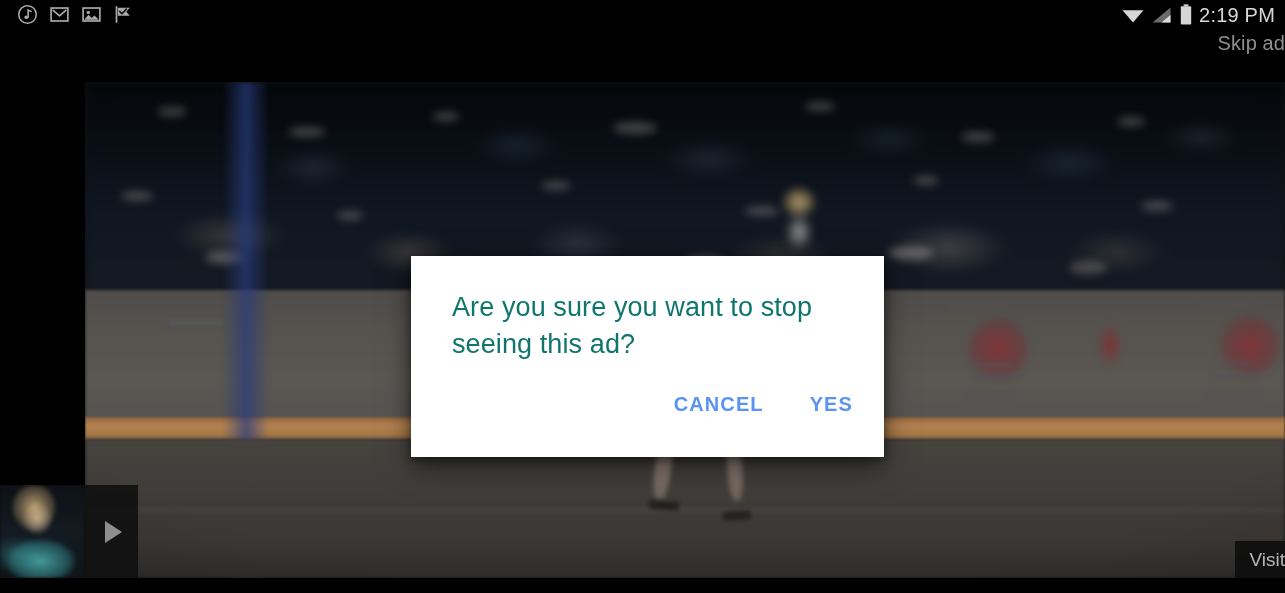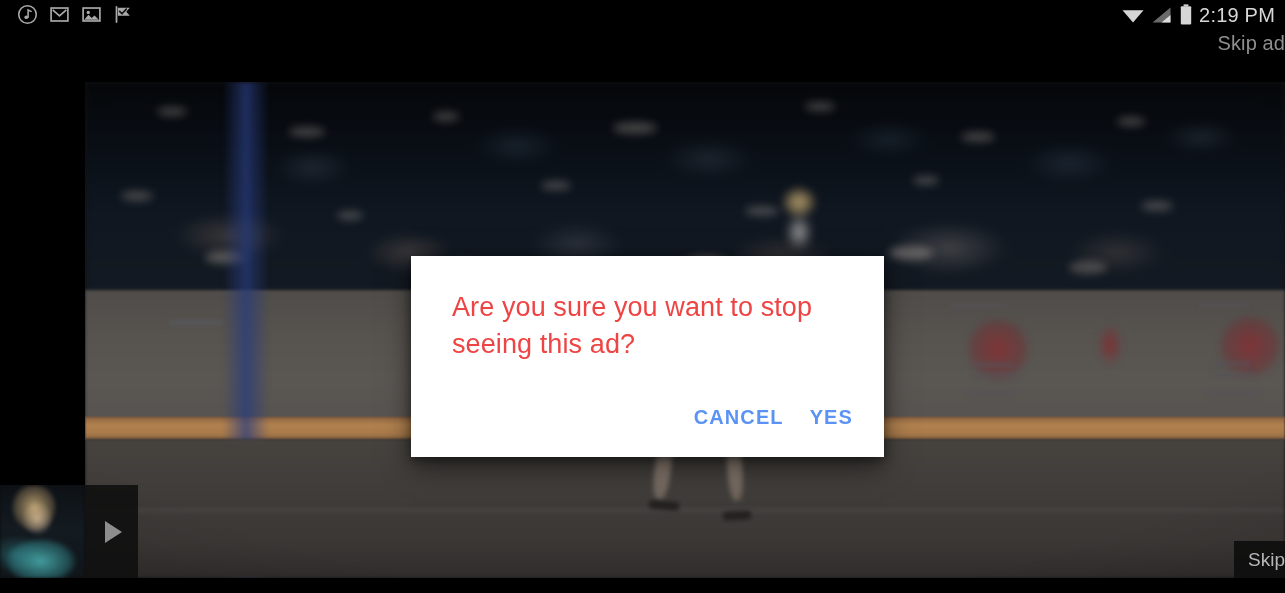--- a/index.html
+++ b/index.html
@@ -174,28 +174,28 @@
     background:#fff;
     box-shadow:0 10px 26px rgba(0,0,0,.52), 0 3px 9px rgba(0,0,0,.40);
     z-index:50;
   }
   .dialog-message {
     position:absolute;
     left:41px; top:33px;
     width:390px;
     font-size:27px;
     line-height:37px;
-    color:#ef4444;
+    color:#0f766e;
     font-weight:400;
     letter-spacing:.1px;
   }
   .dialog-actions {
     position:absolute;
-    right:18px; bottom:21px;
-    display:flex; align-items:flex-start; 
+    right:18px; bottom:34px;
+    display:flex; align-items:flex-start; gap:20px;
   }
   .dialog-btn {
     background:none; border:none;
     color:#5b93f5;
     font-size:20px;
     font-weight:700;
     letter-spacing:1.1px;
     font-family:"Liberation Sans", sans-serif;
     padding:7px 13px;
     cursor:pointer;
@@ -362,15 +362,15 @@
   </div>
 
   <div class="thumb">
     <div class="thumb-img"></div>
   </div>
 
   <div class="play-panel">
     <div class="play-tri"></div>
   </div>
 
-  <div class="skip-btn">Skip</div>
+  <div class="skip-btn">Visit</div>
 
 </div>
 
 </body></html>

